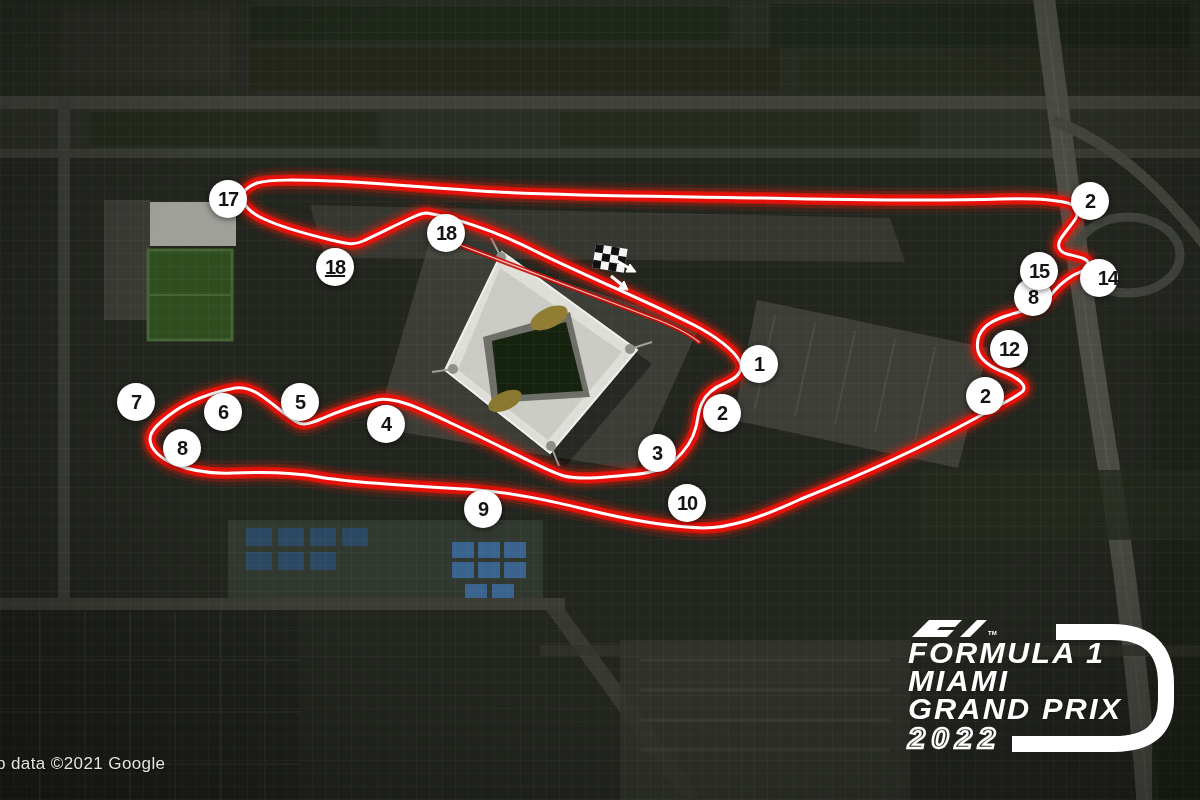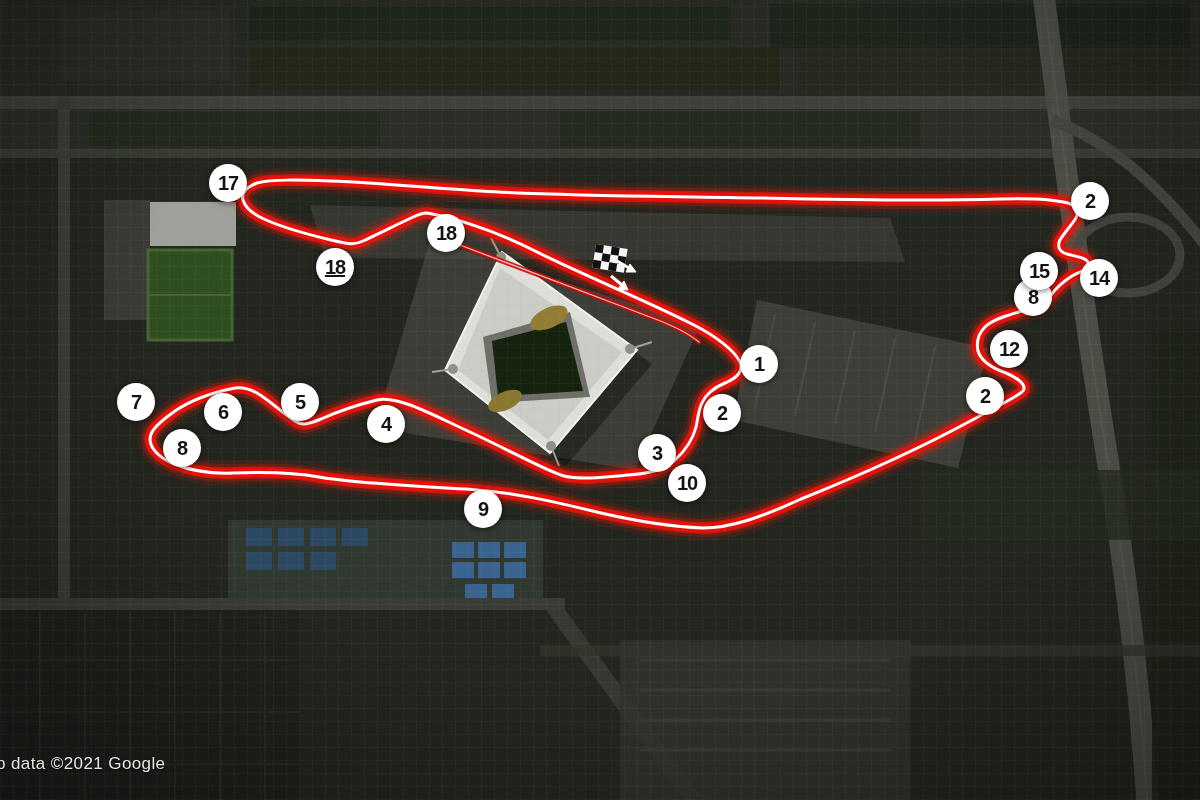--- a/index.html
+++ b/index.html
@@ -184,27 +184,41 @@
   <div class="layer">
       <div class="turn-label" style="left: 740px; top: 345px;">1</div>
       <div class="turn-label" style="left: 703px; top: 394px;">2</div>
       <div class="turn-label" style="left: 638px; top: 434px;">3</div>
       <div class="turn-label" style="left: 367px; top: 405px;">4</div>
       <div class="turn-label" style="left: 281px; top: 383px;">5</div>
       <div class="turn-label" style="left: 204px; top: 393px;">6</div>
       <div class="turn-label" style="left: 117px; top: 383px;">7</div>
       <div class="turn-label" style="left: 163px; top: 429px;">8</div>
       <div class="turn-label" style="left: 464px; top: 490px;">9</div>
-      <div class="turn-label" style="left: 668px; top: 464px;">10</div>
+      <div class="turn-label" style="left: 668px; top: 484px;">10</div>
       <div class="turn-label" style="left: 966px; top: 377px;">2</div>
       <div class="turn-label" style="left: 990px; top: 330px; text-align: center;">12</div>
       <div class="turn-label" style="left: 1014px; top: 278px;">8</div>
-      <div class="turn-label" style="left: 1080px; top: 259px;">14</div>
+      <div class="turn-label" style="left: 1080px; top: 259px; text-align: right;">14</div>
       <div class="turn-label" style="left: 1020px; top: 252px;">15</div>
       <div class="turn-label" style="left: 1071px; top: 182px;">2</div>
-      <div class="turn-label" style="left: 209px; top: 164px;">17</div>
+      <div class="turn-label" style="left: 209px; top: 180px;">17</div>
       <div class="turn-label" style="left: 316px; top: 248px; text-decoration: underline;">18</div>
       <div class="turn-label" style="left: 427px; top: 214px;">18</div>
     </div>
 
+  <div class="logo">
+    <svg class="logo-svg" viewBox="0 0 320 200">
+      <path d="M 176 632 L 232 632 Q 286 632 286 684 L 286 700 Q 286 744 234 744 L 132 744" transform="translate(0,-600)" fill="none" stroke="#ffffff" stroke-width="16"></path>
+      <g fill="#ffffff" transform="translate(30,18)">
+        <path d="M2 19 L19 2 H52 L45 9 H30 L27 12 H44 L37 19 Z"></path>
+        <polygon points="50,19 67,2 77,2 60,19"></polygon>
+      </g>
+    </svg>
+    <span style="position:absolute;left:108px;top:30px;font-size:6px;font-weight:bold;">TM</span>
+    <div class="logo-line l1">FORMULA 1</div>
+    <div class="logo-line l2">MIAMI</div>
+    <div class="logo-line l3">GRAND PRIX</div>
+    <div class="logo-line year">2022</div>
+  </div>
 
   <div class="attribution">p data ©2021 Google</div>
 </div>
 
 </body></html>

